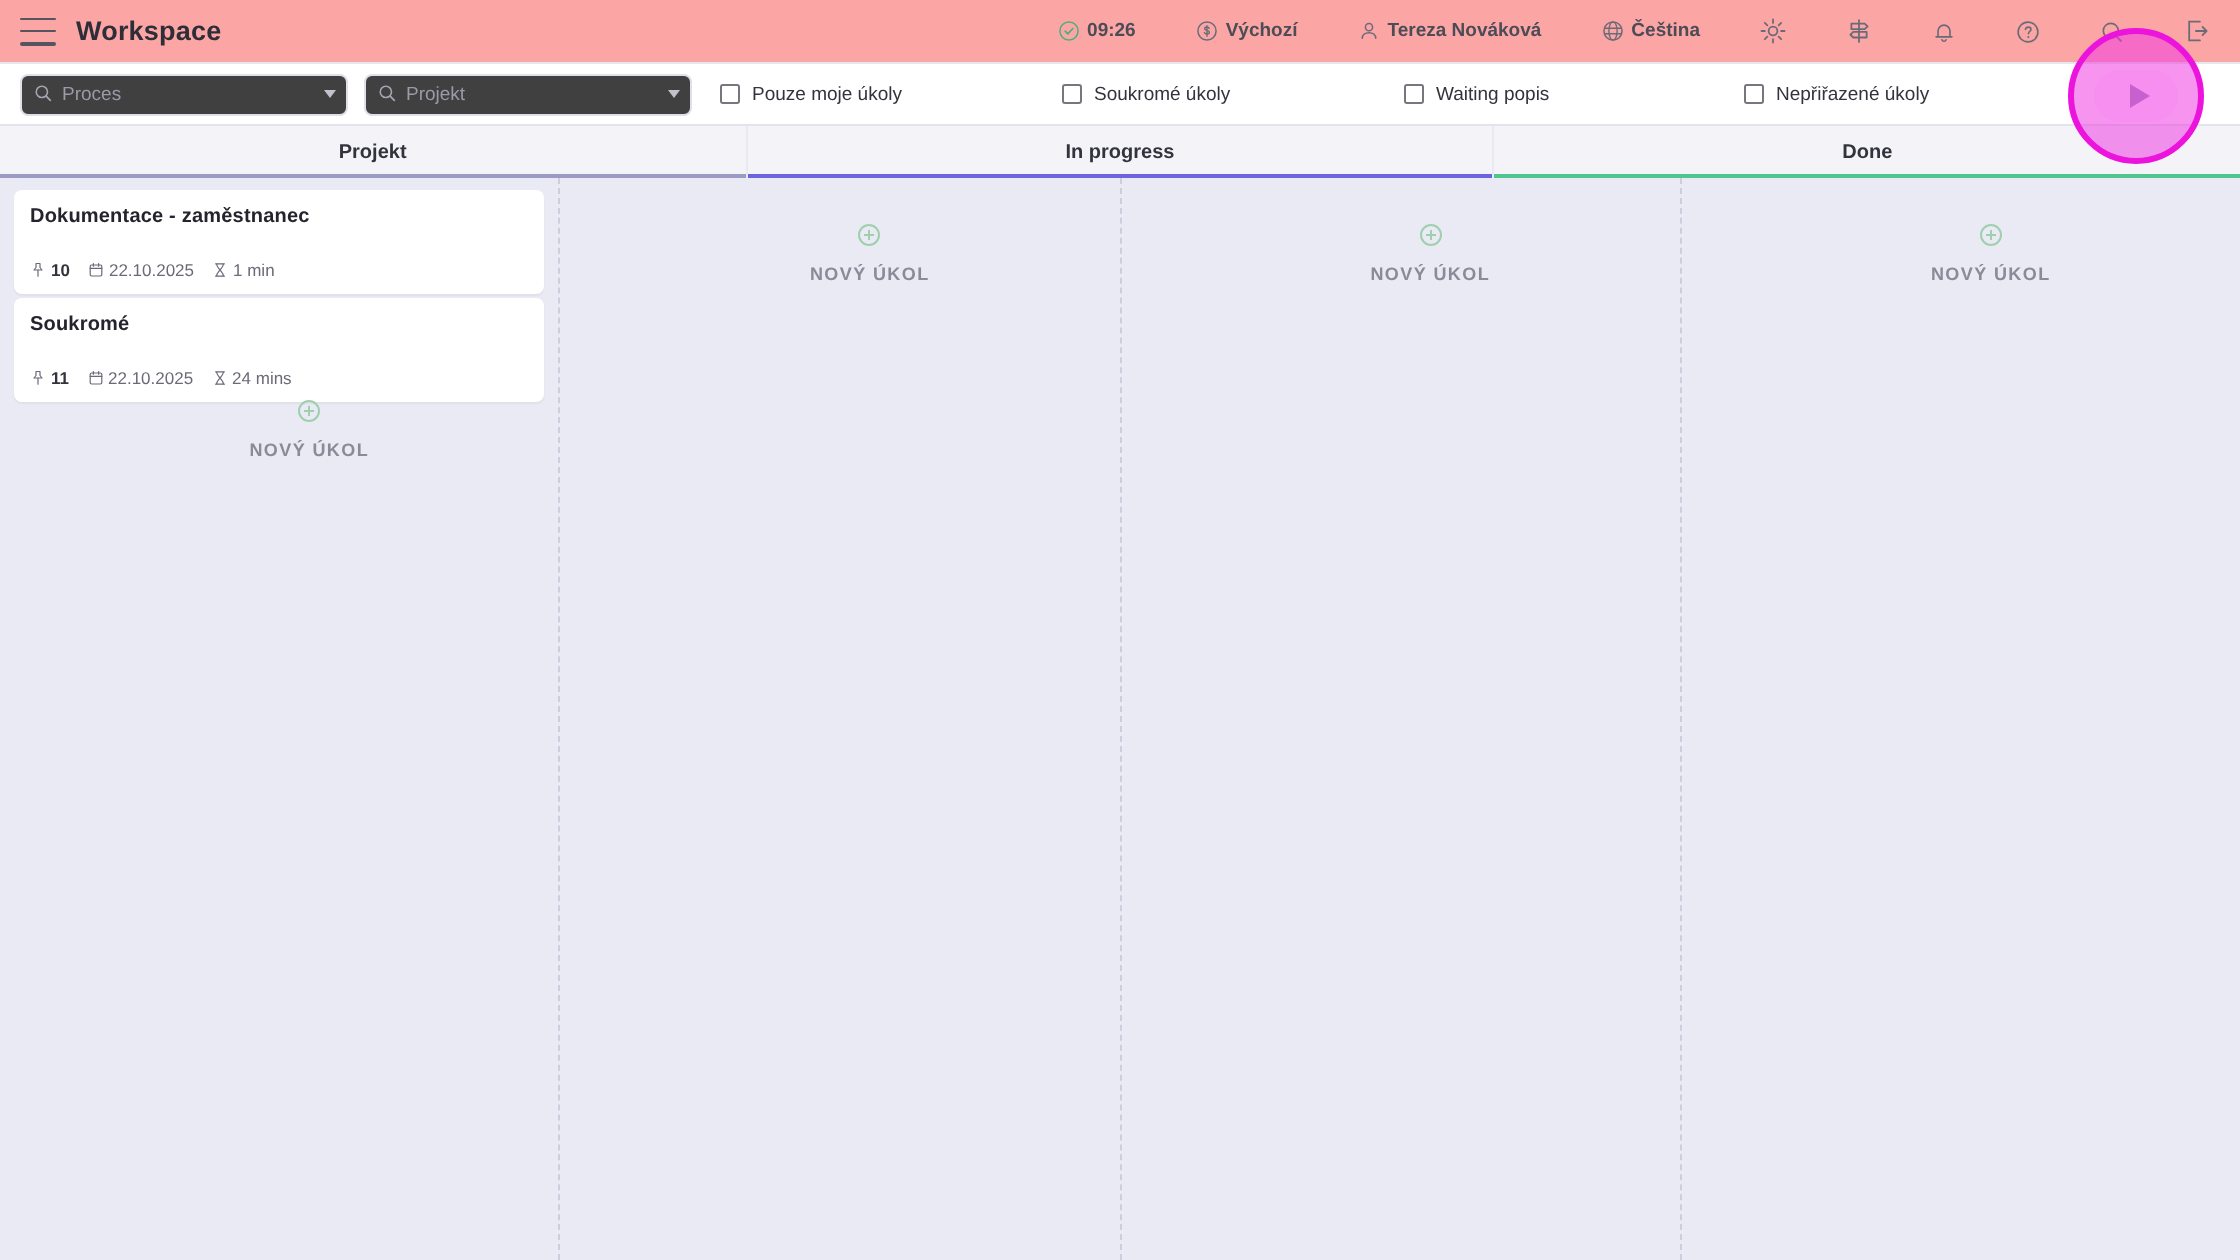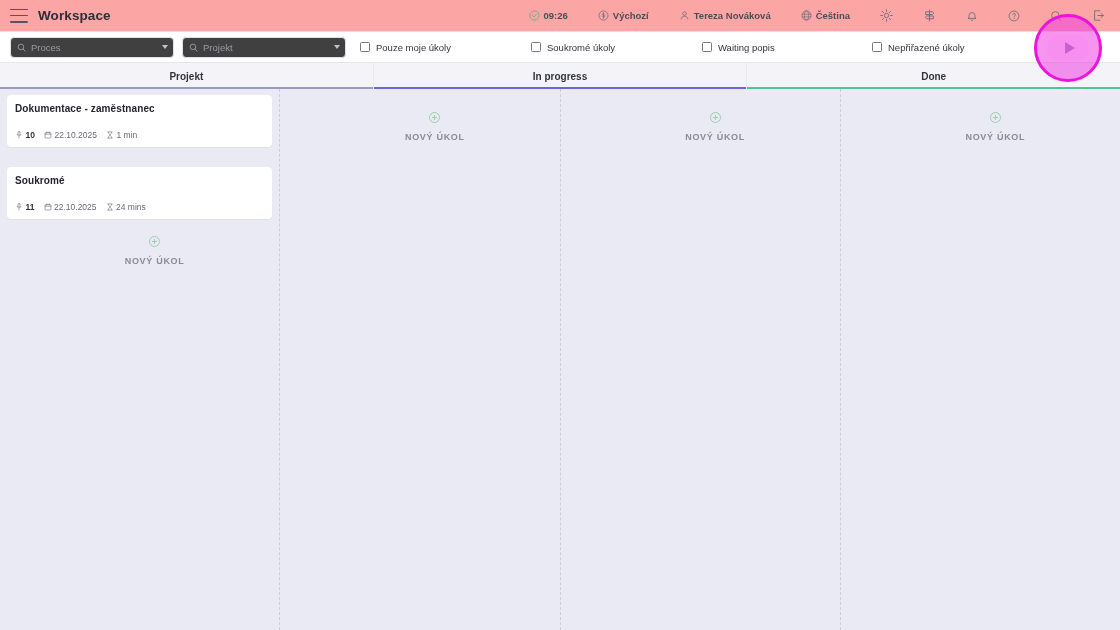--- a/index.html
+++ b/index.html
@@ -134,21 +134,21 @@
     position: relative;
     padding: 6px 7px 0 7px;
     border-right: 1px dashed #cdcddd;
   }
   .col:last-child { border-right: none; }
 
   .card {
     background: #ffffff;
     border-radius: 4px;
     padding: 8px 8px 7px 8px;
-    margin-bottom: 20px;
+    margin-bottom: 2px;
     box-shadow: 0 1px 1px rgba(40,40,80,0.05);
     cursor: pointer;
   }
   .card-title {
     font-size: 10px;
     font-weight: bold;
     color: #24242e;
     margin-bottom: 16px;
     letter-spacing: 0.1px;
   }

